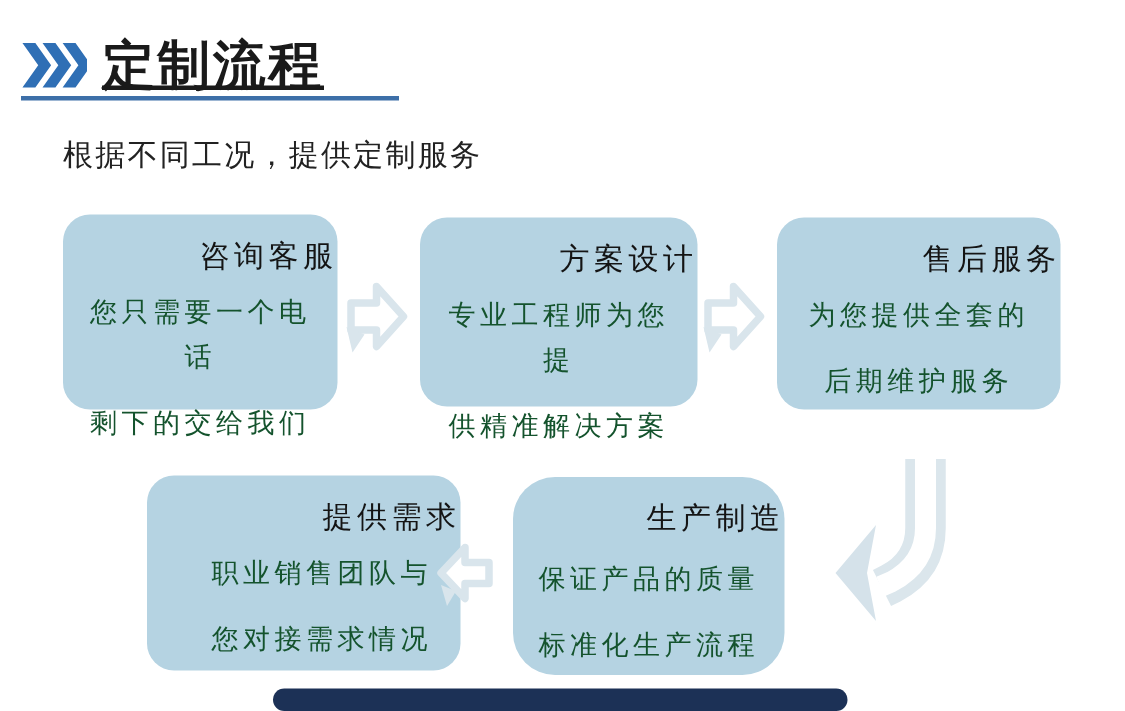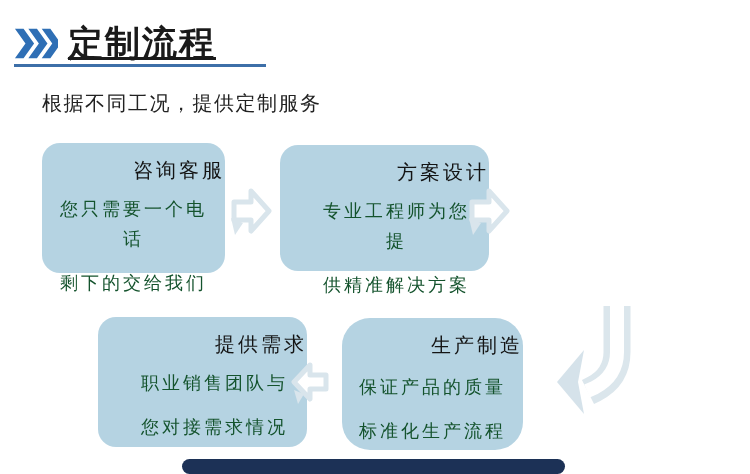--- a/index.html
+++ b/index.html
@@ -24,21 +24,21 @@
   }
   .step-title{
     margin:14px 0 0 0;font-size:20px;font-weight:normal;color:#141414;letter-spacing:3px;text-align:right;
   }
   .step-line{
     margin:14px;font-family:Liberation Mono, monospace;
     font-size:18px;color:#14532d;letter-spacing:3px;line-height:30px;
   }
   .step-line.first{margin-top:11px;}
   .s1{left:42px;top:143px;width:183px;height:130px;}
-  .s2{left:280px;top:145px;width:185px;height:126px;padding-left:24px;}
+  .s2{left:280px;top:145px;width:185px;height:126px;}
   .s3{left:518px;top:145px;width:189px;height:128px;}
   .s4{left:98px;top:317px;width:185px;height:130px;padding-left:24px;}
   .s5{left:342px;top:318px;width:181px;height:132px;border-radius:28px;}
   
   .arr{position:absolute;}
   .arr-r1{left:228px;top:185px;}
   .arr-r2{left:466px;top:185px;}
   .arr-l1{left:291px;top:360px;}
   .arr-j{left:554px;top:297px;}
   
@@ -64,20 +64,25 @@
   <div class="step s1">
     <p class="step-title">咨询客服</p>
     <p class="step-line first">您只需要一个电话</p>
     <p class="step-line">剩下的交给我们</p>
   </div>
   <div class="step s2">
     <p class="step-title">方案设计</p>
     <p class="step-line first">专业工程师为您提</p>
     <p class="step-line">供精准解决方案</p>
   </div>
+  <div class="step s3">
+    <p class="step-title">售后服务</p>
+    <p class="step-line first">为您提供全套的</p>
+    <p class="step-line">后期维护服务</p>
+  </div>
 
   <div class="step s4">
     <p class="step-title">提供需求</p>
     <p class="step-line first">职业销售团队与</p>
     <p class="step-line">您对接需求情况</p>
   </div>
   <div class="step s5">
     <p class="step-title">生产制造</p>
     <p class="step-line">保证产品的质量</p>
     <p class="step-line first">标准化生产流程</p>

